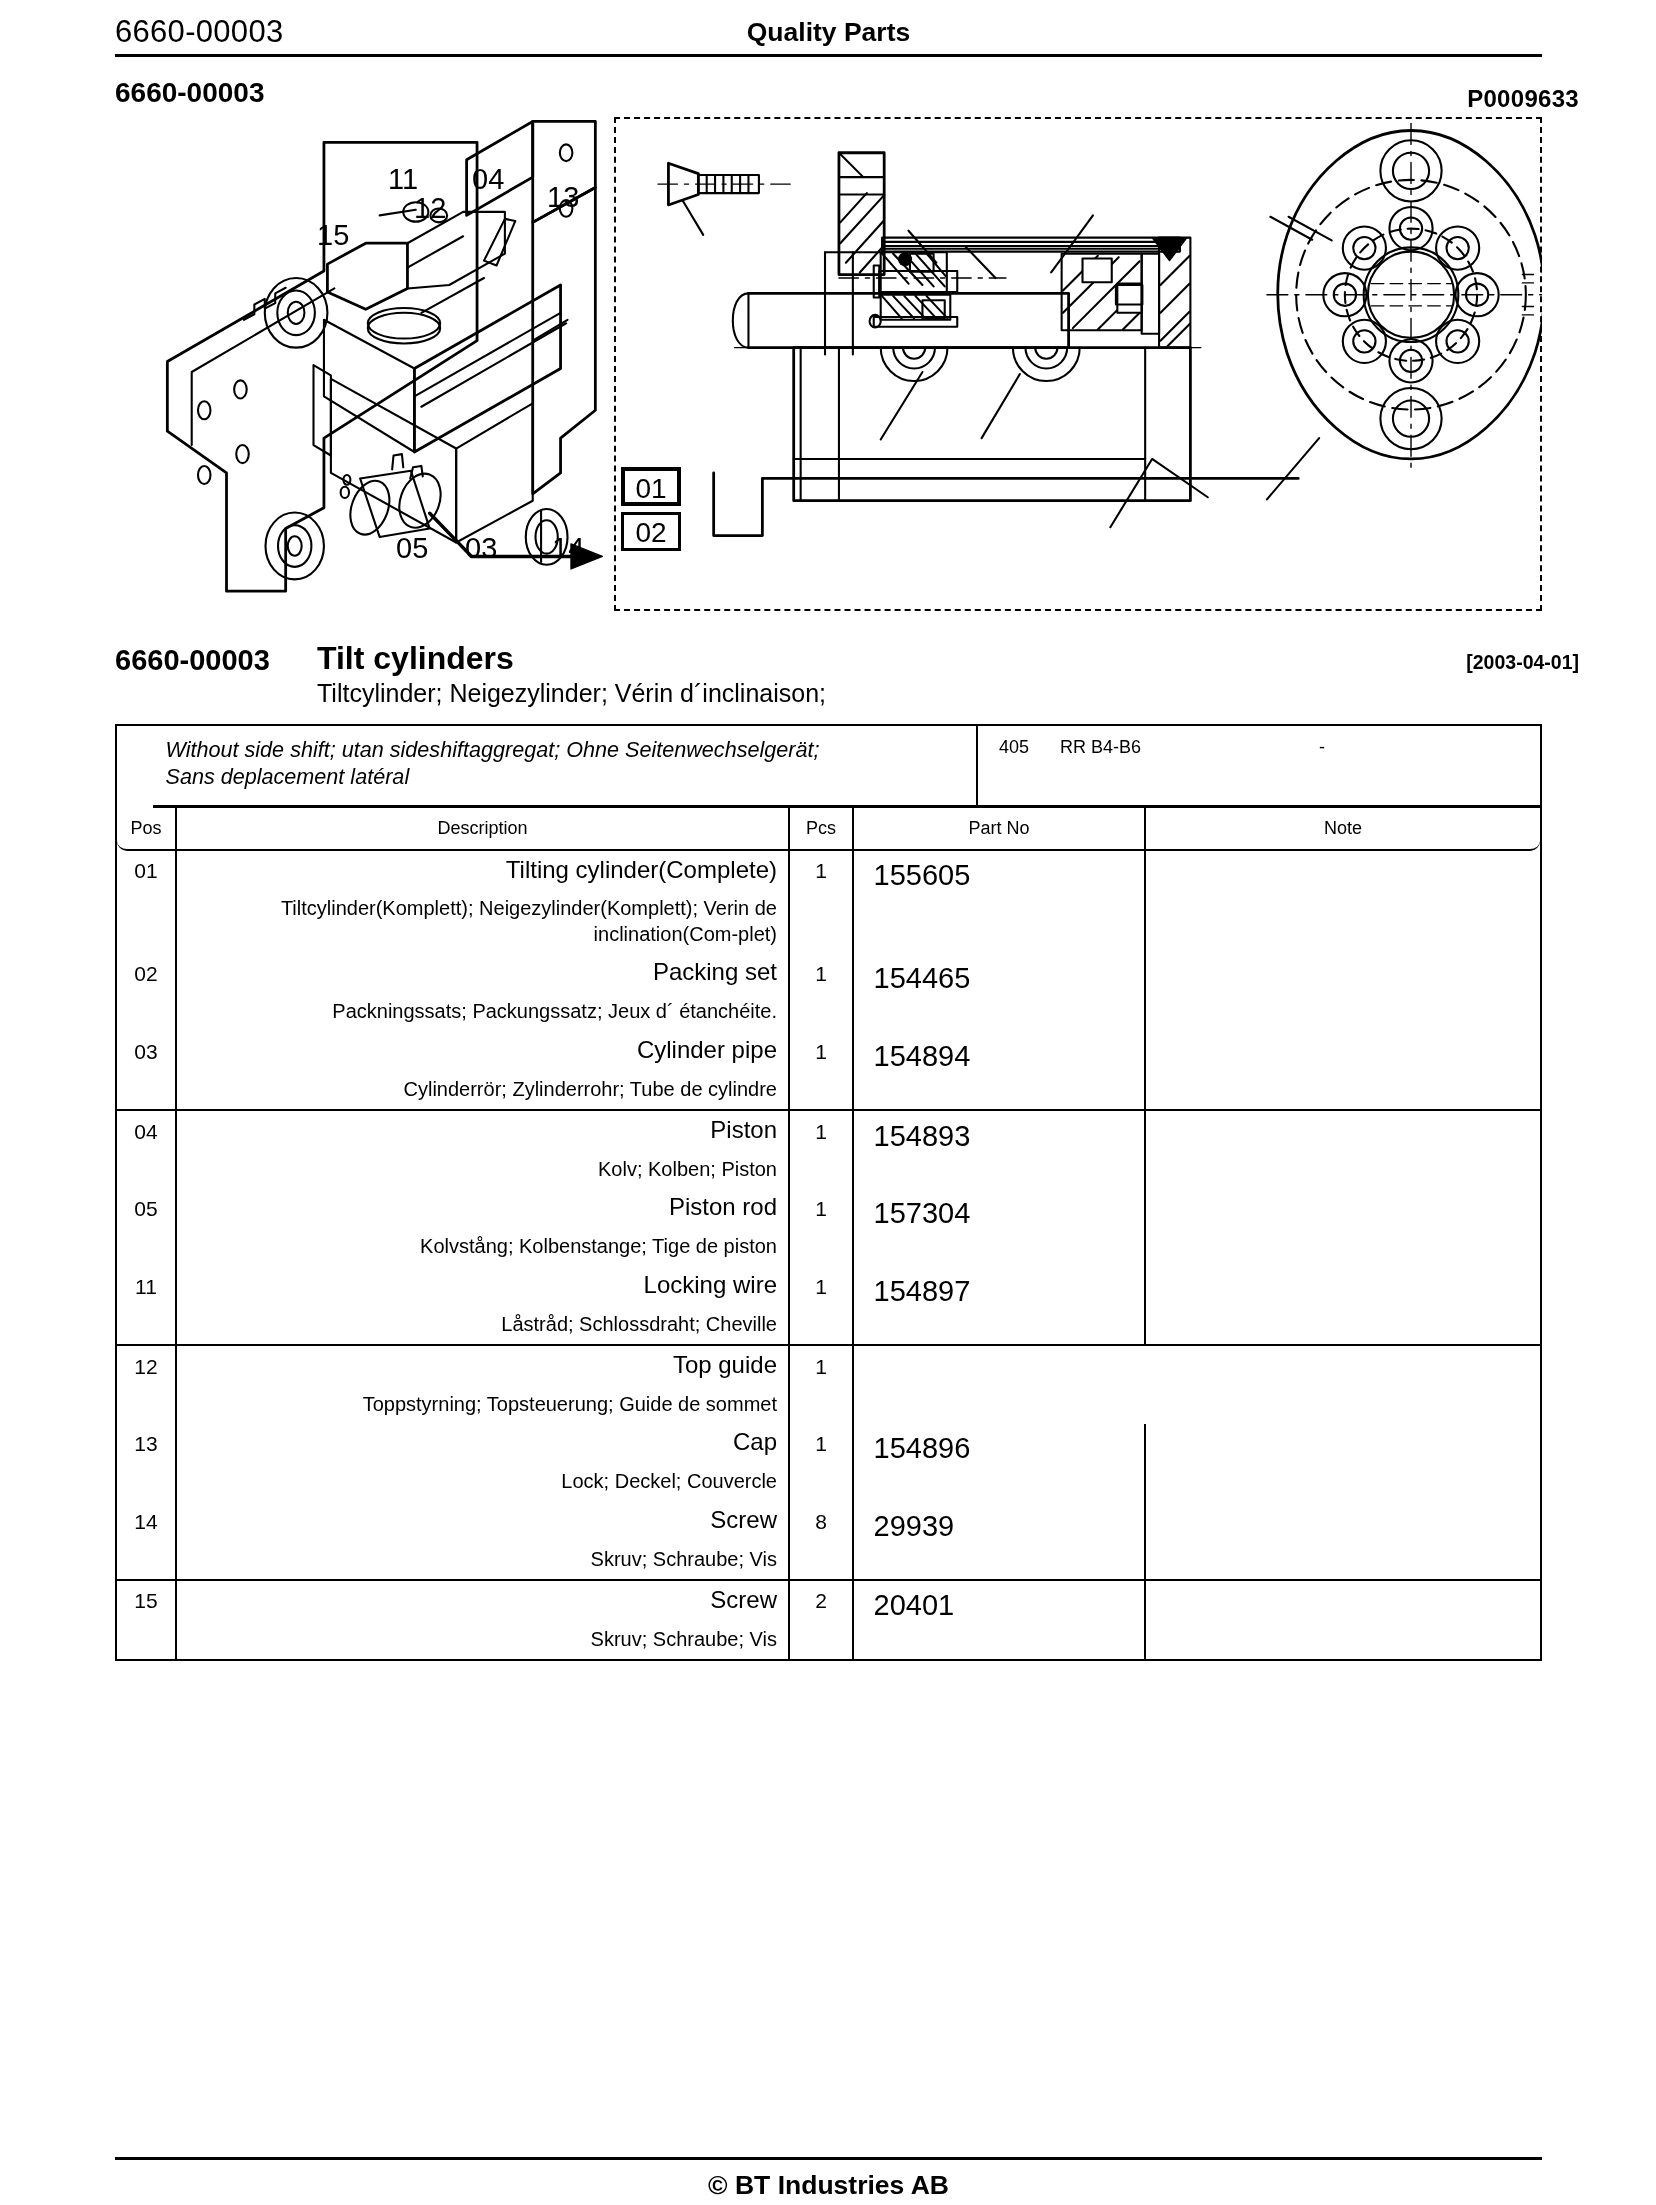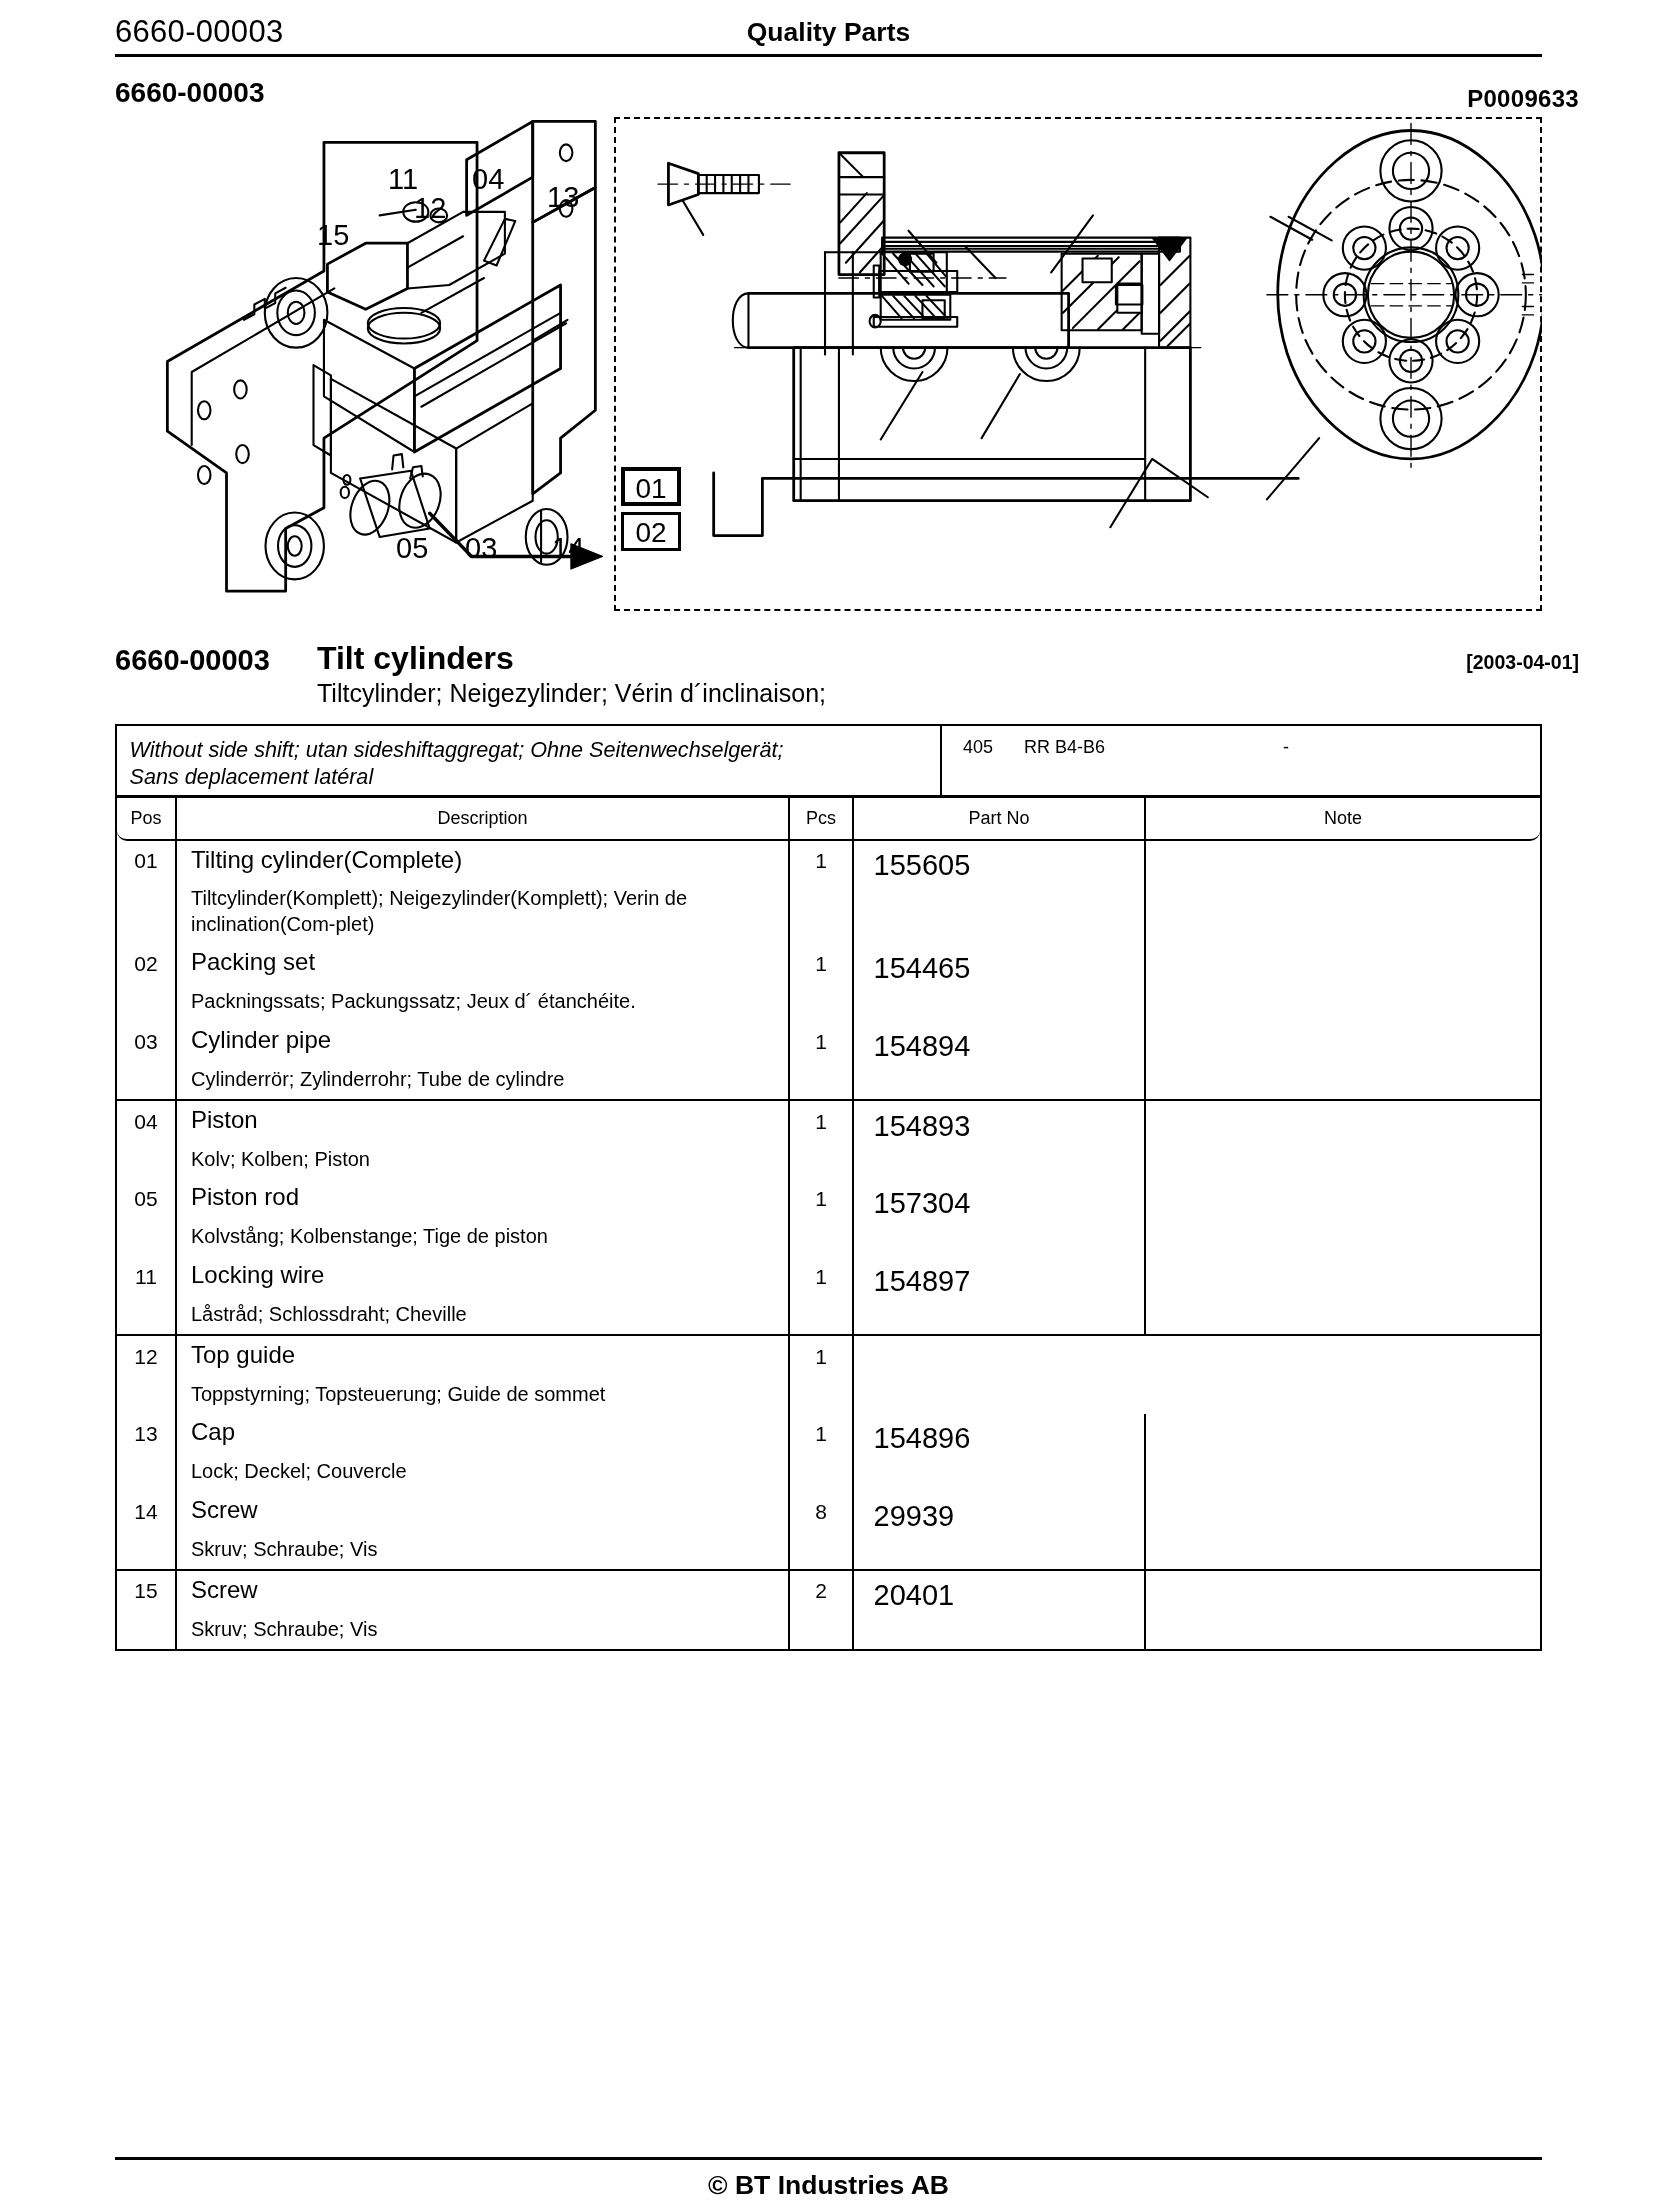--- a/index.html
+++ b/index.html
@@ -149,23 +149,24 @@
     left: 115px;
     top: 724px;
     width: 1427px;
     border-left: 2.8px solid #000;
     border-right: 2.8px solid #000;
     border-top: 2.8px solid #000;
     box-sizing: border-box;
   }
   .variant-row {
     display: flex;
-    height: 72px;
+    height: 82px;
     border-bottom: 3.5px solid #000;
     box-sizing: border-box;
+    margin-left: 36px;
   }
   .variant-left {
     width: 825px;
     padding: 9.7px 12.5px 0 12.5px;
     font-style: italic;
     font-size: 21.6px;
     line-height: 1.28;
     box-sizing: border-box;
     border-right: 2.1px solid #000;
   }
@@ -216,20 +217,21 @@
     width: 60px;
     border-right: 2.1px solid #000;
     text-align: center;
     padding-top: 8.4px;
     font-size: 21px;
   }
   .r-desc {
     width: 613px;
     border-right: 2.1px solid #000;
     padding: 5.6px 11px 7px 14px;
+    text-align: right;
   }
   .r-desc .en {
     font-size: 24px;
     line-height: 1.12;
   }
   .r-desc .tr {
     font-size: 20px;
     line-height: 1.26;
     margin-top: 13px;
   }

